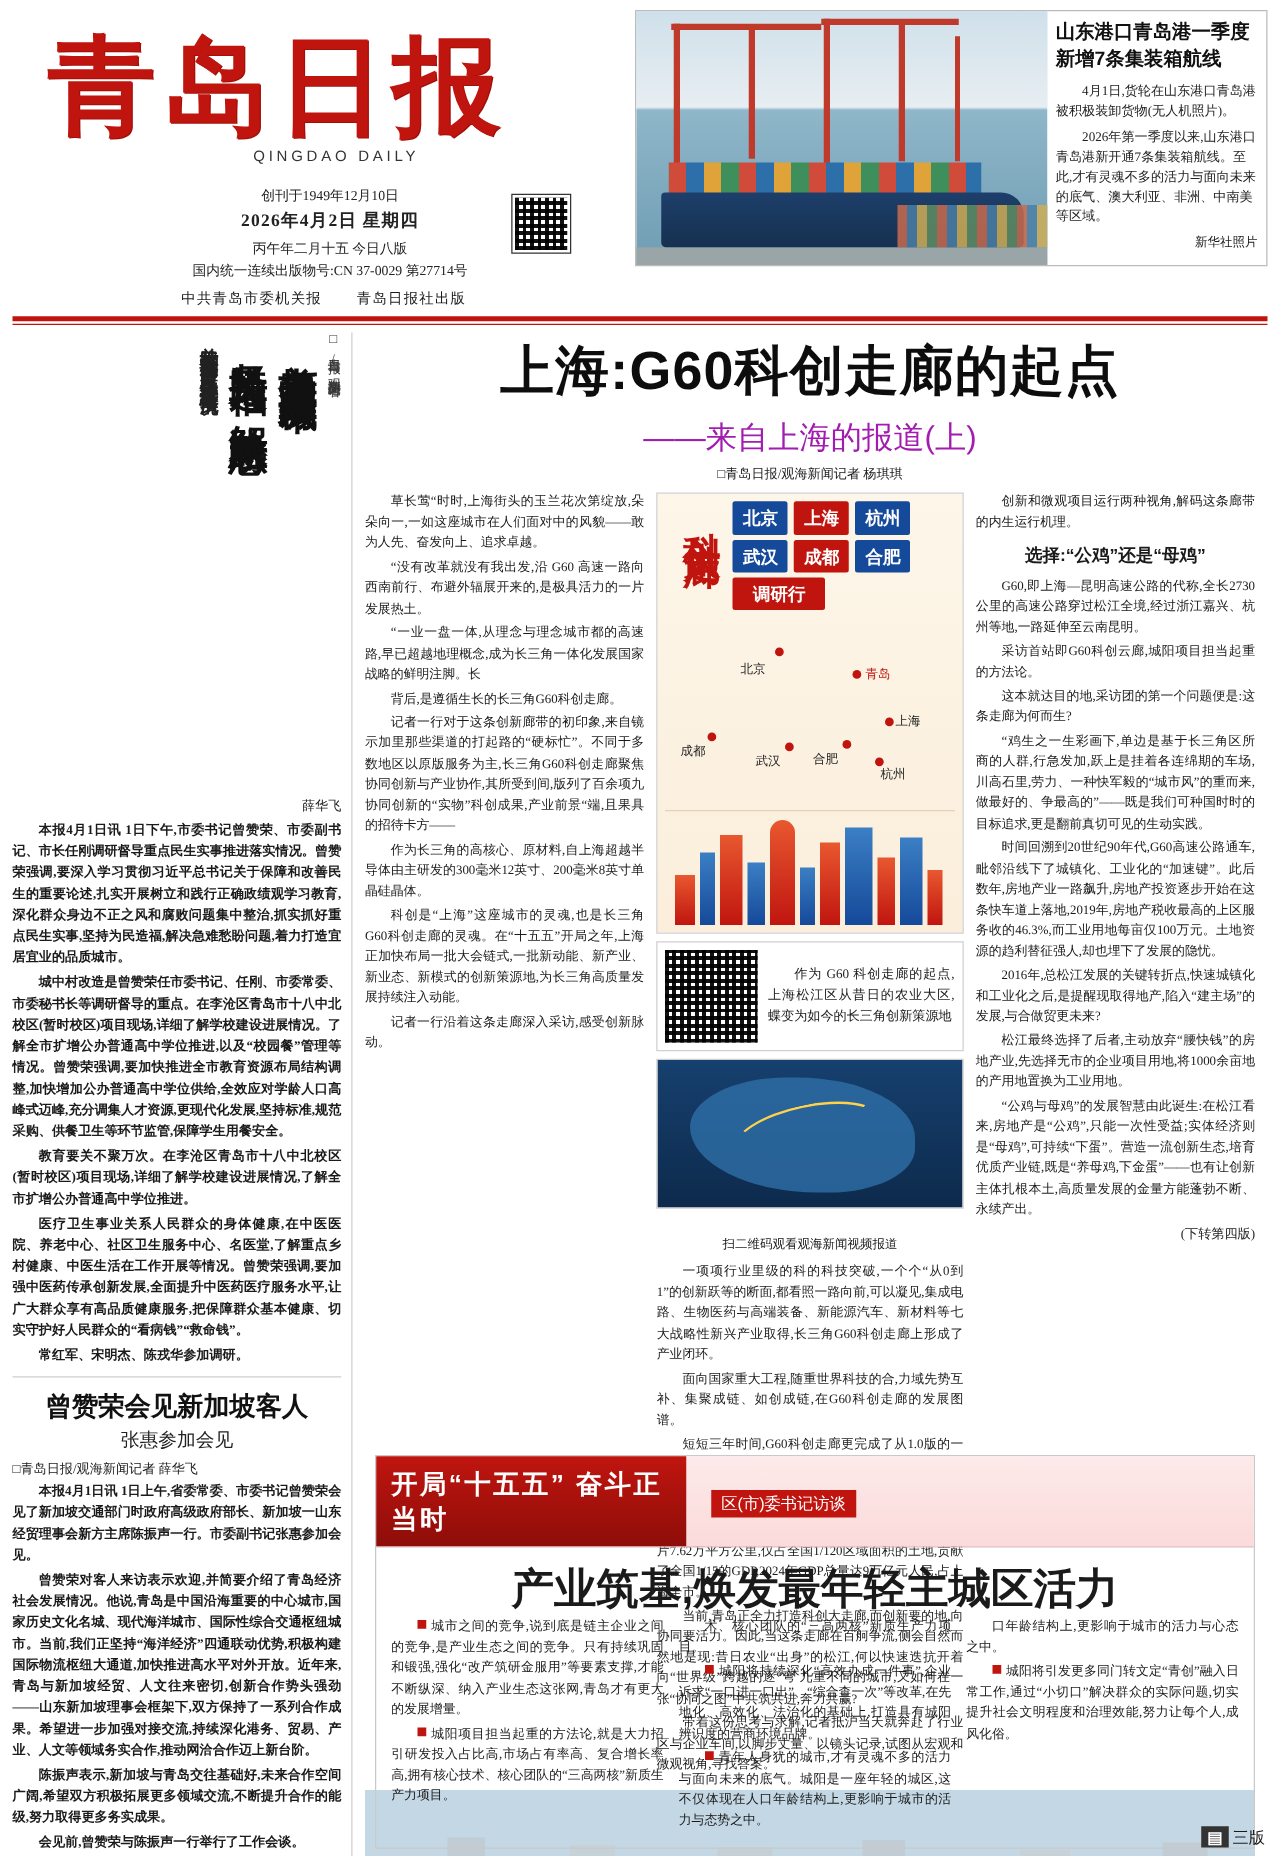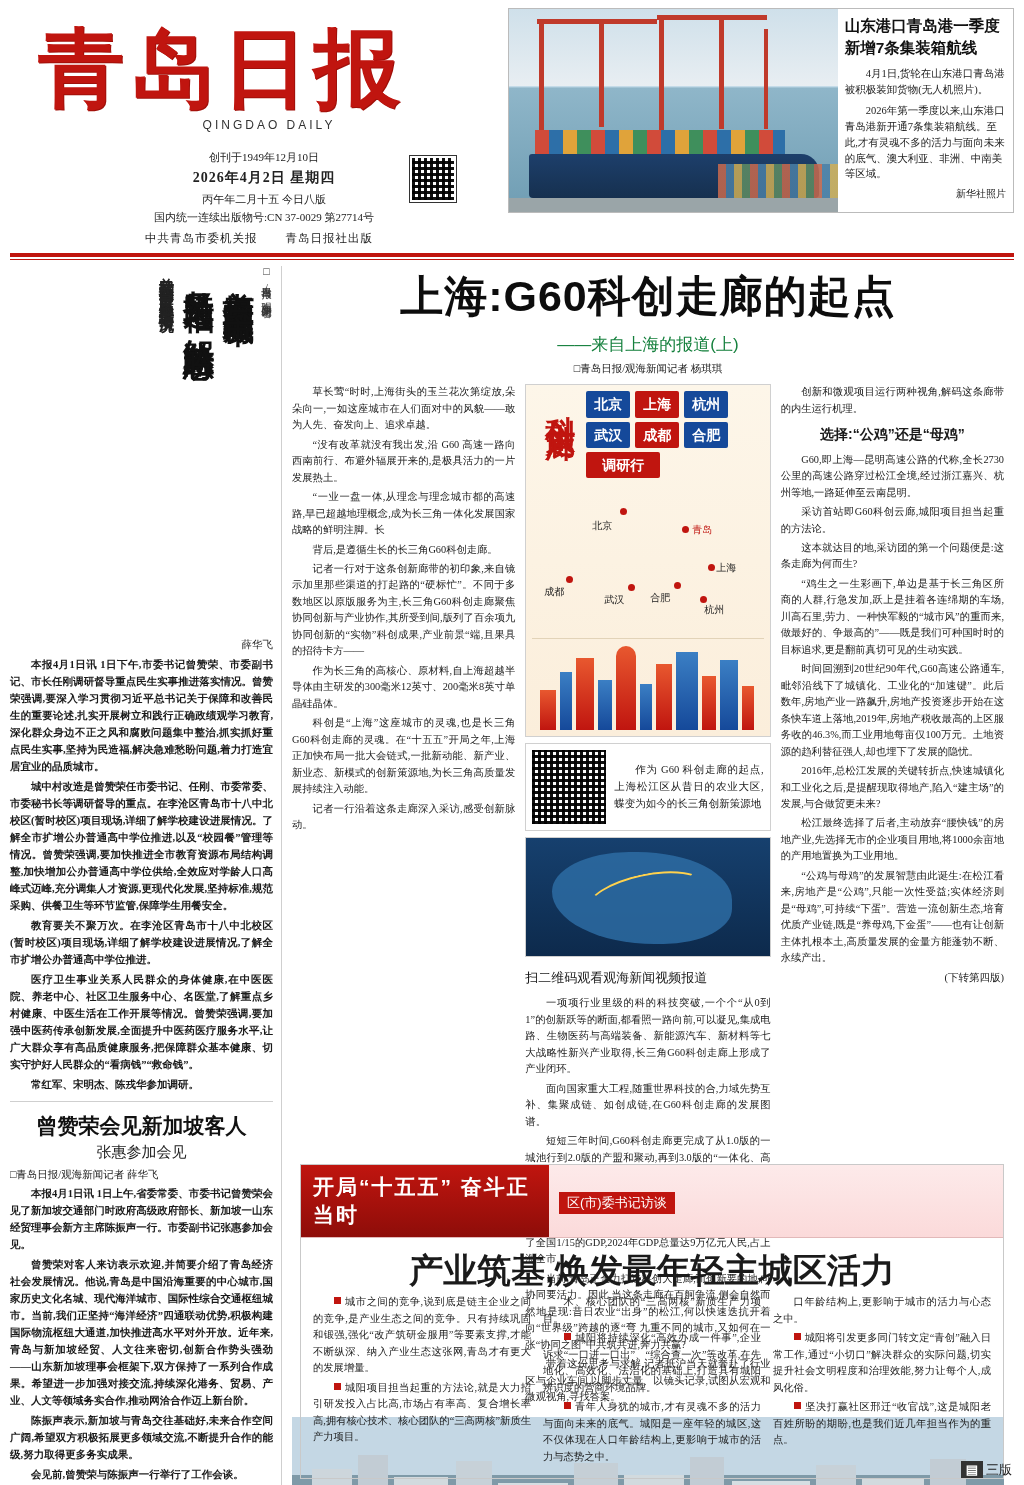--- a/index.html
+++ b/index.html
@@ -113,21 +113,21 @@
   
   .main-title {
     font-family:"Liberation Sans", sans-serif;
     font-weight:bold;
     font-size:43px;
     text-align:center;
     letter-spacing:1px;
     color:#0d0d0d;
     margin:2px 0 0 0;
   }
-  .main-sub { text-align:center; font-family:"Liberation Sans", sans-serif; font-size:17px; margin-top:7px; color:#15803d;}
+  .main-sub { text-align:center; font-family:"Liberation Sans", sans-serif; font-size:25px; margin-top:7px; color:#a21caf;}
   .main-byline { text-align:center; font-size:10.5px; margin:6px 0 8px 0; }
 
   .main-3col { display:flex; gap:10px; }
   .m-col { width:224px; font-size:10.3px; line-height:1.6; text-align:justify; }
   .m-col p { margin:0 0 3px 0; text-indent:2em; }
   .m-mid { width:246px; }
 
   
   .graphic { border:1px solid #d0d0d0; background:linear-gradient(#fdf6e9,#fbeedb); padding:6px; position:relative; }
   .g-title {
@@ -149,33 +149,33 @@
   .bld.b { background:linear-gradient(#3b7fc4,#15499a); }
 
   .qrpanel { border:1px solid #d0d0d0; margin-top:6px; padding:6px; display:flex; gap:8px; align-items:center; background:#fff;}
   .qrbox { width:74px; height:74px;
     background:repeating-linear-gradient(0deg,#111 0 3px,#fff 3px 6px),repeating-linear-gradient(90deg,#111 0 3px,#fff 3px 6px);
     background-blend-mode:multiply; flex:none; }
   .qrtxt { font-size:10.5px; line-height:1.6; text-indent:2em;}
   .deltamap { border:1px solid #cfcfcf; margin-top:6px; height:120px; background:linear-gradient(#16406e,#0d2a4c); position:relative; overflow:hidden;}
   .deltamap .blob { position:absolute; left:26px; top:14px; width:180px; height:92px; background:#2e6fa8; border-radius:45% 55% 40% 60%; opacity:.8;}
   .deltamap .arc { position:absolute; left:60px; top:36px; width:120px; height:46px; border:2px solid #ffd24d; border-radius:50%; border-color:#ffd24d transparent transparent transparent; transform:rotate(-12deg);}
-  .qr-caption { text-align:left; font-size:13px; margin-top:11px; }
+  .qr-caption { text-align:center; font-size:10px; margin-top:21px; }
 
   
   .cityphoto { height:138px; margin-top:8px; position:relative; overflow:hidden; background:linear-gradient(#c4d7e4 0 42%, #7f9aa8 42% 55%, #6a8496 55% 100%); }
   .cityphoto .skyline { position:absolute; left:0; right:0; bottom:34px; height:70px; }
   .cityphoto .hb { position:absolute; bottom:0; background:#b9c4cc; }
 
   
   .banner { border:1px solid #c9c9c9; margin:10px 10px 0 10px; }
   .banner-top { display:flex; align-items:stretch; background:linear-gradient(#fdeaea,#fbdada); border-bottom:1px solid #e2b9b9; }
   .bt-left { width:248px; position:relative; background:linear-gradient(#c0150f,#8e0d09); }
   .bt-left .txt { color:#fff; font-family:"Liberation Sans",sans-serif; font-weight:bold; font-size:21px; letter-spacing:2px; padding:8px 12px; }
-  .bt-right { flex:1; display:flex; flex-direction:column; justify-content:center; padding:4px 10px; }
+  .bt-right { flex:1; display:flex; flex-direction:column; justify-content:center; padding:4px 20px; }
   .bt-r2 { display:inline-block; background:#c0150f; color:#fff; font-family:"Liberation Sans",sans-serif; font-size:13px; padding:2px 8px; margin-top:4px; align-self:flex-start;}
   .banner-title { font-family:"Liberation Sans",sans-serif; font-weight:bold; font-size:34px; text-align:center; margin:10px 0 0 0;}
   .banner-sub { font-family:"Liberation Sans",sans-serif; font-size:16px; text-align:center; margin:6px 0 8px 0;}
   .banner-cols { display:flex; gap:12px; padding:0 12px 10px 12px; }
   .bcol { flex:1; font-size:10.3px; line-height:1.6; text-align:justify; }
   .bcol p { margin:0 0 3px 0; text-indent:2em;}
   .sqr { display:inline-block; width:7px; height:7px; background:#c0150f; margin-right:4px; vertical-align:1px;}
   .pagenum { position:absolute; right:12px; bottom:6px; font-family:"Liberation Sans",sans-serif; font-size:13px; }
   .pagenum b { background:#333; color:#fff; padding:1px 5px; margin-right:3px;}
 </style>
@@ -414,21 +414,20 @@
         <p><span class="sqr"></span><span>城阳项目担当起重的方法论,就是大力招引研发投入占比高,市场占有率高、复合增长率高,拥有核心技术、核心团队的“三高两核”新质生产力项目。</span></p>
       </div>
       <div class="bcol">
         <p>术、核心团队的“三高两核”新质生产力项目。</p>
         <p><span class="sqr"></span><span>城阳将持续深化“高效办成一件事”,企业诉求“一口进一口出”、“综合查一次”等改革,在先地化、高效化、法治化的基础上,打造具有城阳辨识度的营商环境品牌。</span></p>
         <p><span class="sqr"></span><span>青年人身犹的城市,才有灵魂不多的活力与面向未来的底气。城阳是一座年轻的城区,这不仅体现在人口年龄结构上,更影响于城市的活力与态势之中。</span></p>
       </div>
       <div class="bcol">
         <p>口年龄结构上,更影响于城市的活力与心态之中。</p>
         <p><span class="sqr"></span><span>城阳将引发更多同门转文定“青创”融入日常工作,通过“小切口”解决群众的实际问题,切实提升社会文明程度和治理效能,努力让每个人,成风化俗。</span></p>
-        <p><span class="sqr"></span><span>坚决打赢社区邢迁“收官战”,这是城阳老百姓所盼的期盼,也是我们近几年担当作为的重点。</span></p>
       </div>
     </div>
   </div>
 
   <div class="pagenum">
     <b>▤</b><span>三版</span>
   </div>
 
 </div>
 

